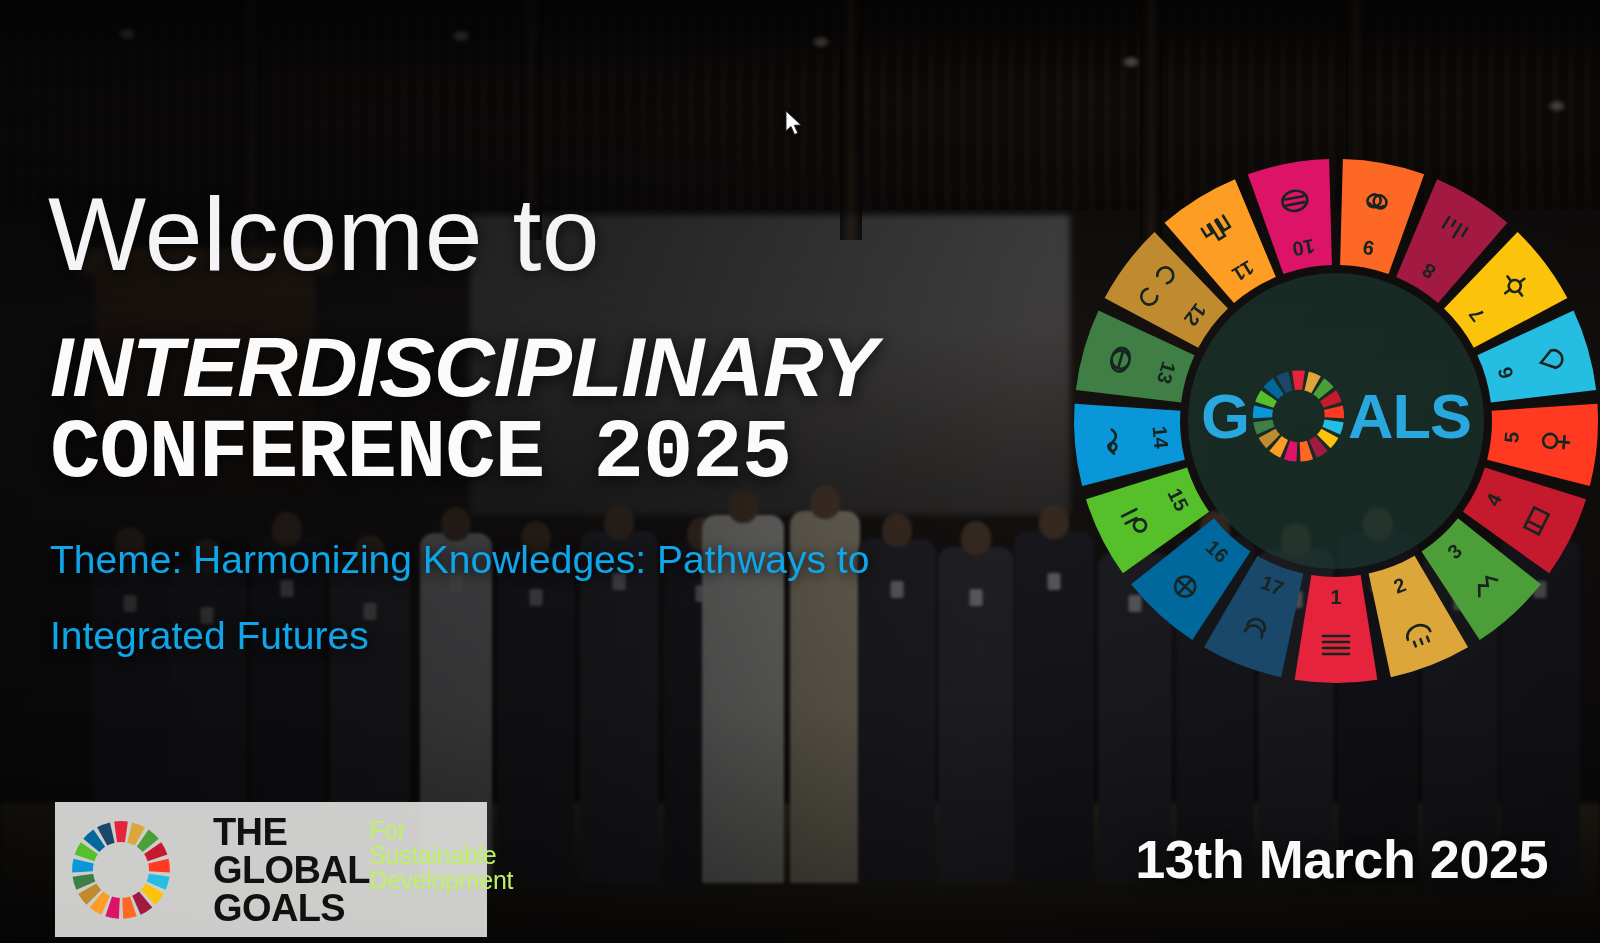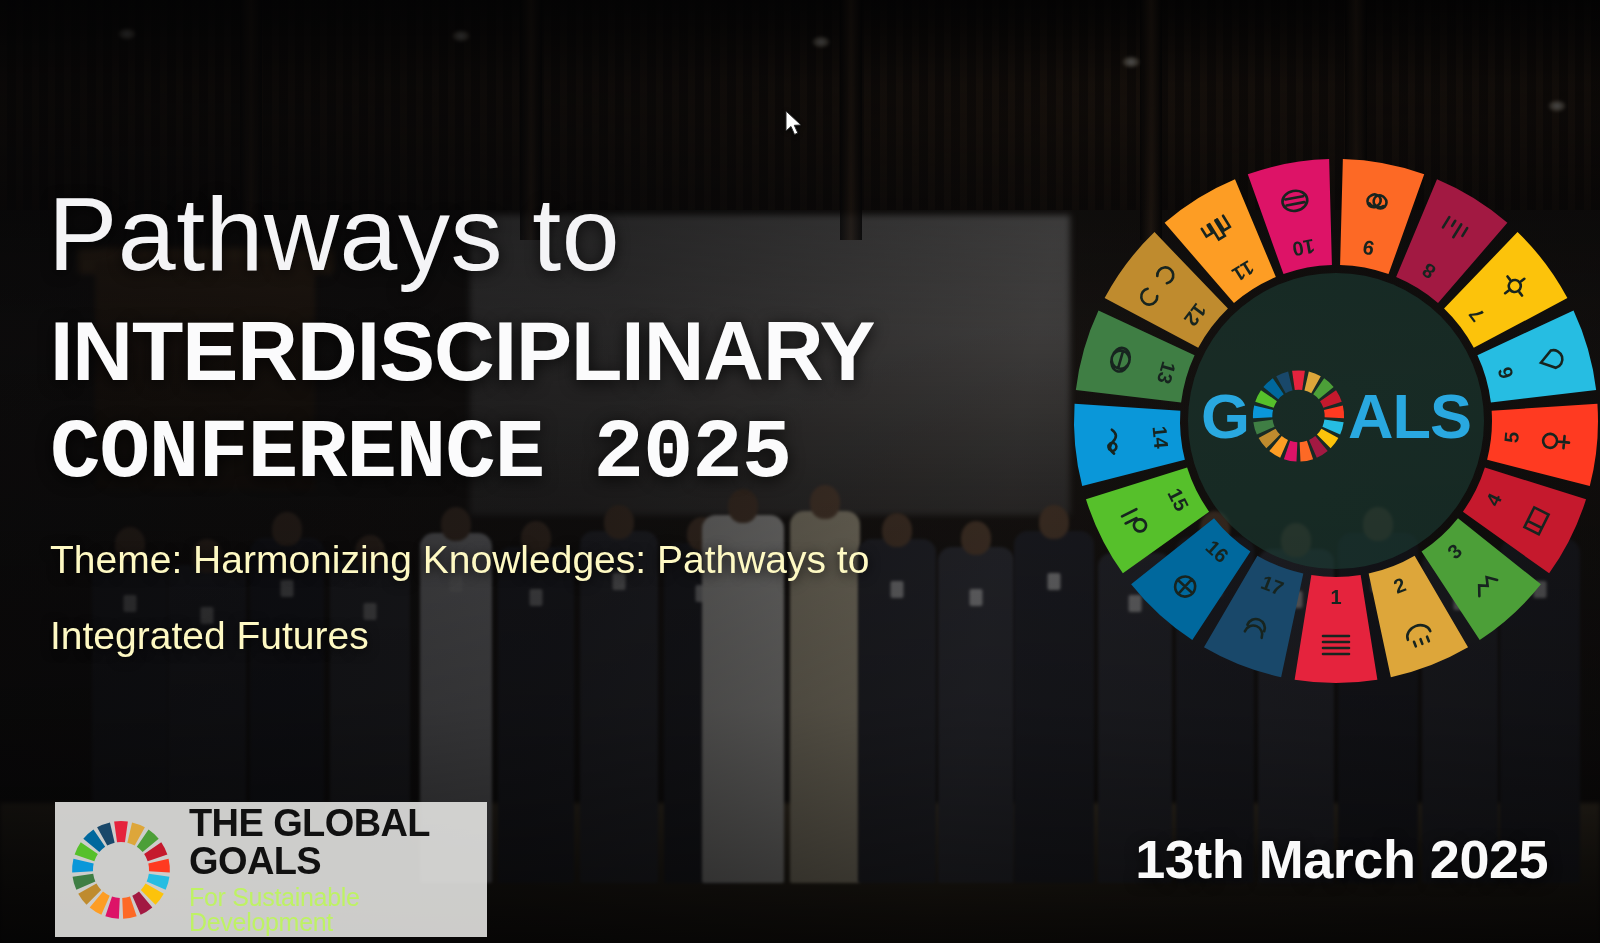--- a/index.html
+++ b/index.html
@@ -151,31 +151,31 @@
     position: absolute;
     left: 50px;
     font-size: 84px;
     line-height: 1.04;
     font-weight: 700;
     color: #fbfbfc;
     letter-spacing: -1px;
     text-shadow: 0 3px 16px rgba(0,0,0,.8);
     white-space: nowrap;
   }
-  .title-1 { top: 308px; }
+  .title-1 { top: 324px; font-style: italic; }
   .title-2 { top: 410px; font-family: Liberation Mono, monospace; }
 
   .theme-text {
     position: absolute;
     left: 50px; top: 522px;
     width: 990px;
     font-size: 39px;
     line-height: 1.95;
     font-weight: 400;
-    color: #fef9c3;
+    color: #0ea5e9;
     text-shadow: 0 2px 12px rgba(0,0,0,.8);
   }
 
   .align-badge {
     position: absolute;
     left: 46px; top: 710px;
     padding: 14px 56px 16px 30px;
     background: rgba(20,92,74,.72);
     border-radius: 0 38px 38px 0;
     font-size: 35px;
@@ -190,21 +190,21 @@
     left: 55px; top: 802px;
     width: 432px; height: 135px;
     background: rgba(232,232,230,.88);
     display: flex;
     align-items: center;
     gap: 16px;
     padding-left: 14px;
     box-sizing: border-box;
   }
   .gg-wheel { width: 104px; height: 104px; flex: none; }
-  .gg-text { display: flex; flex-direction: column; line-height: 1; }
+  .gg-text { display: flex; flex-direction: row; line-height: 1; margin-left: 24px; }
   .gg-title {
     font-size: 38px;
     font-weight: 700;
     color: #111111;
     letter-spacing: -.6px;
   }
   .gg-sub {
     font-size: 25px;
     font-weight: 400;
     color: #bef264;
@@ -353,21 +353,21 @@
           <span class="badge-lanyard"></span>
         </div>
     </div>
 
     <div class="overlay"></div>
     <div class="overlay2"></div>
   </div>
 
   <div class="content">
 
-    <div class="welcome-line">Pathways to</div>
+    <div class="welcome-line">Welcome to</div>
 
     <div class="title-line title-1">INTERDISCIPLINARY</div>
 
     <div class="title-line title-2">CONFERENCE 2025</div>
 
     <div class="theme-text">Theme: Harmonizing Knowledges: Pathways to Integrated Futures</div>
 
 
     <div class="gg-logo">
       <svg class="gg-wheel" viewBox="0 0 100 100">

